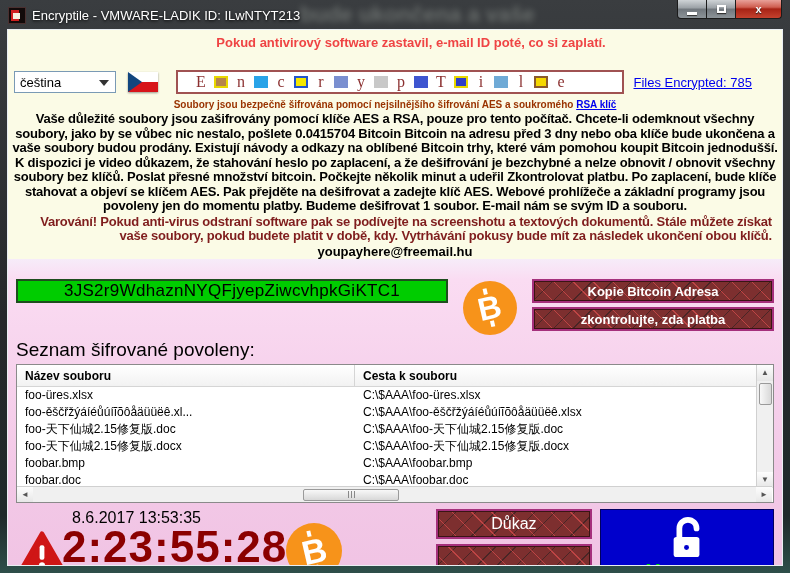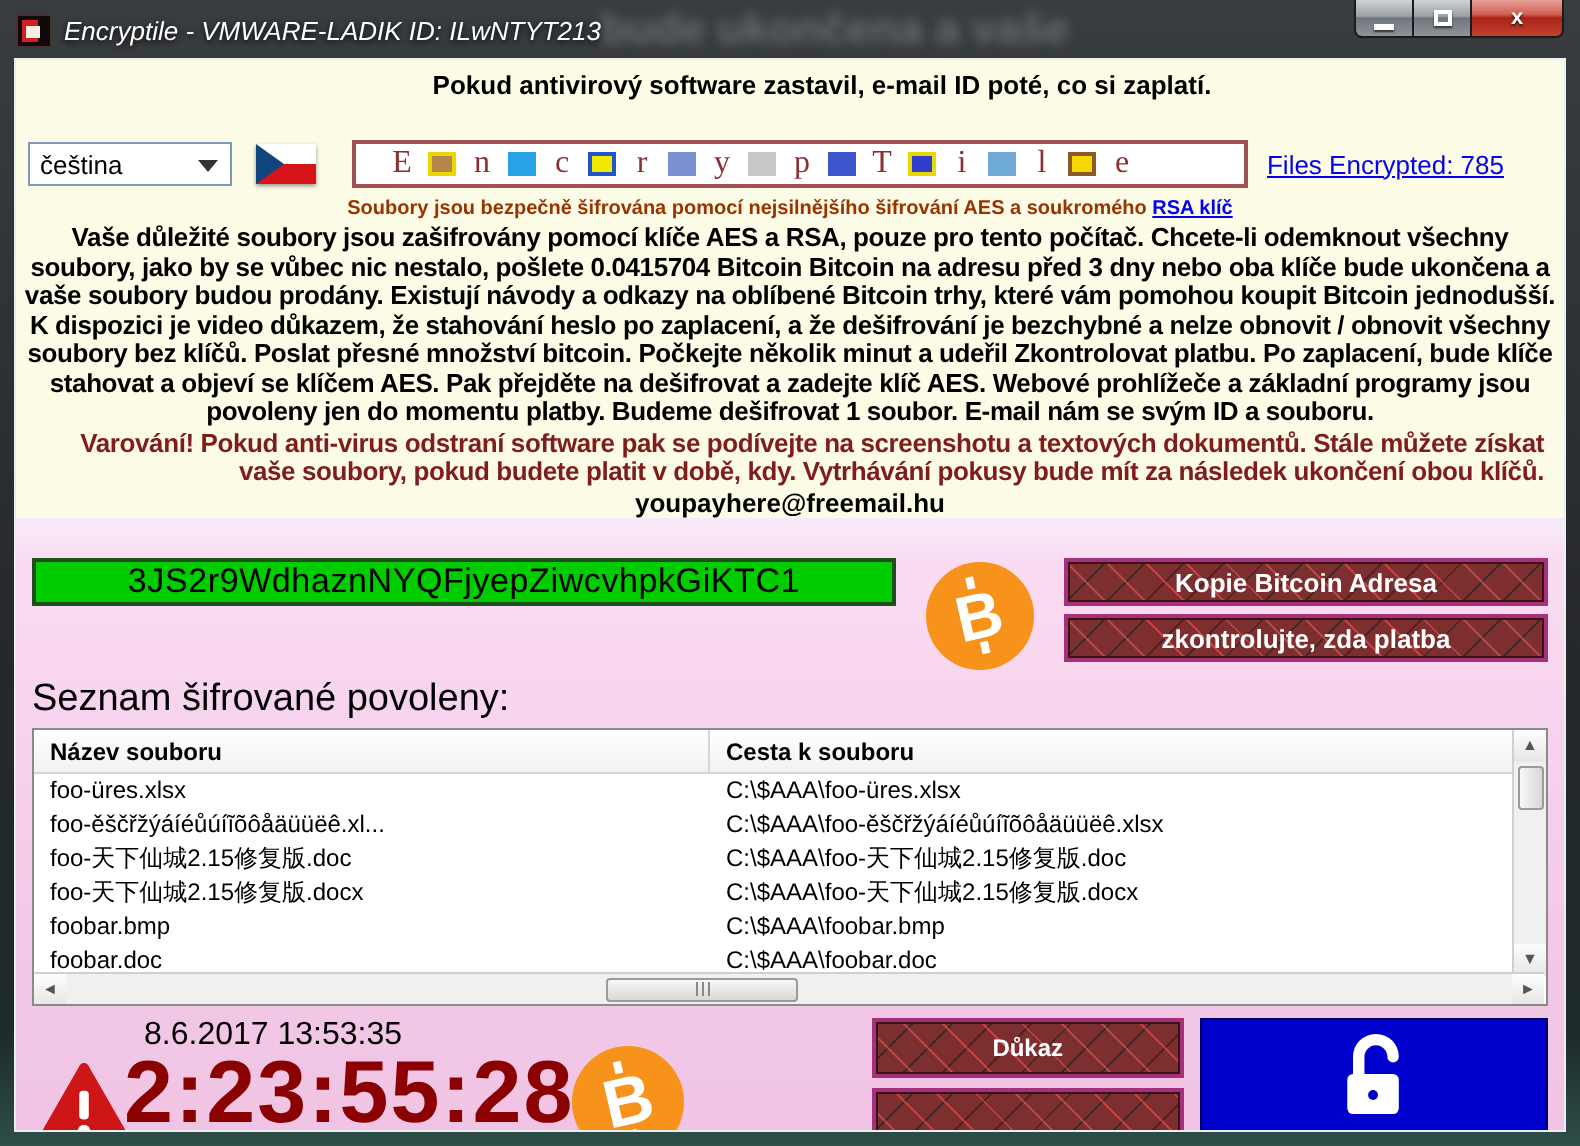--- a/index.html
+++ b/index.html
@@ -27,21 +27,21 @@
     background:#120a0a; border:1px solid #4a3030; z-index:2;
   }
   .app-icon::before {
     content:""; position:absolute; left:2px; top:2px; width:8px; height:11px;
     background:#d02020;
   }
   .app-icon::after {
     content:""; position:absolute; left:4px; top:5px; width:7px; height:6px;
     background:#f5f0e0;
   }
-  .title-text { z-index:2; white-space:nowrap;font-style:italic; }
+  .title-text { z-index:2; white-space:nowrap; }
   .winbtns { position:absolute; right:8px; top:0; display:flex; z-index:3; }
   .winbtn {
     height:19px; border:1px solid #1b1b1b; border-top:none;
     display:flex; align-items:center; justify-content:center;
     color:#fff; font-size:11px; font-weight:bold;
     background:linear-gradient(180deg,#cfd3d6 0%,#9aa0a5 45%,#70767c 50%,#8d9499 100%);
     text-shadow:0 1px 1px #222;
   }
   .winbtn.min { width:30px; border-radius:0 0 0 4px; }
   .winbtn.max { width:29px; border-left:none; }
@@ -54,21 +54,21 @@
 
   
   .content {
     width:774px; height:535px; background:#fbfbe6;
     outline:1px solid #e9eef2; position:relative; overflow:hidden;
     display:flex; flex-direction:column;
   }
 
   
   .top-section { height:229px; padding-top:5px; }
-  .line-red-top { color:#000000; font-weight:bold; font-size:13px; text-align:center;padding-left:32px; }
+  .line-red-top { color:#ef4444; font-weight:bold; font-size:13px; text-align:center;padding-left:32px; }
   .controls-row { display:flex; align-items:center; margin-top:19px; height:26px; }
   .lang-select {
     width:102px; height:22px; margin-left:6px; background:#fff;
     border:1px solid #7a9ab5; display:flex; align-items:center; font-size:13px; color:#000;
     padding-left:5px; position:relative;
   }
   .lang-caret { position:absolute; right:6px; top:8px; width:0; height:0;
     border-left:5px solid transparent; border-right:5px solid transparent; border-top:6px solid #333; }
   .cz-flag { width:30px; height:20px; margin-left:12px; position:relative; overflow:hidden;
     background:linear-gradient(180deg,#fff 0 50%,#d7141a 50% 100%); box-shadow:0 1px 2px rgba(0,0,0,.4); }
@@ -179,21 +179,21 @@
   .warn-tri { position:absolute; left:2px; top:22px; }
   .date-line { position:absolute; left:56px; top:0; font-size:16px; color:#000; }
   .timer { position:absolute; left:46px; top:13px; font-size:44px; font-weight:bold; color:#8b0000; letter-spacing:1px; }
   .amount-bar {
     position:absolute; left:26px; bottom:2px; width:302px; height:24px; background:#000;
     color:#fff; font-size:18px; display:flex; align-items:center; justify-content:center;
   }
   .btc-logo-2 { position:absolute; left:270px; top:14px; width:56px; height:56px; }
   .btc-logo-2 .b { font-size:34px; }
   .footer-btns { margin-left:100px; width:166px; display:flex; flex-direction:column; gap:5px; }
-  .btn-proof { height:30px; font-size:12px; font-weight:bold; }
+  .btn-proof { height:30px; font-size:16px; font-weight:normal; }
   .btn-howto { height:53px; font-size:14px; align-items:flex-end; padding-bottom:6px; }
   .decrypt-panel {
     margin-left:8px; flex:1; background:#0000cc; border:1px solid #000060;
     display:flex; flex-direction:column; align-items:center; justify-content:space-between;
     padding:4px 0 2px 0; cursor:pointer;
   }
   .decrypt-label { color:#00e600; font-weight:bold; font-size:36px; line-height:1; }
 </style>
 </head>
 <body>

